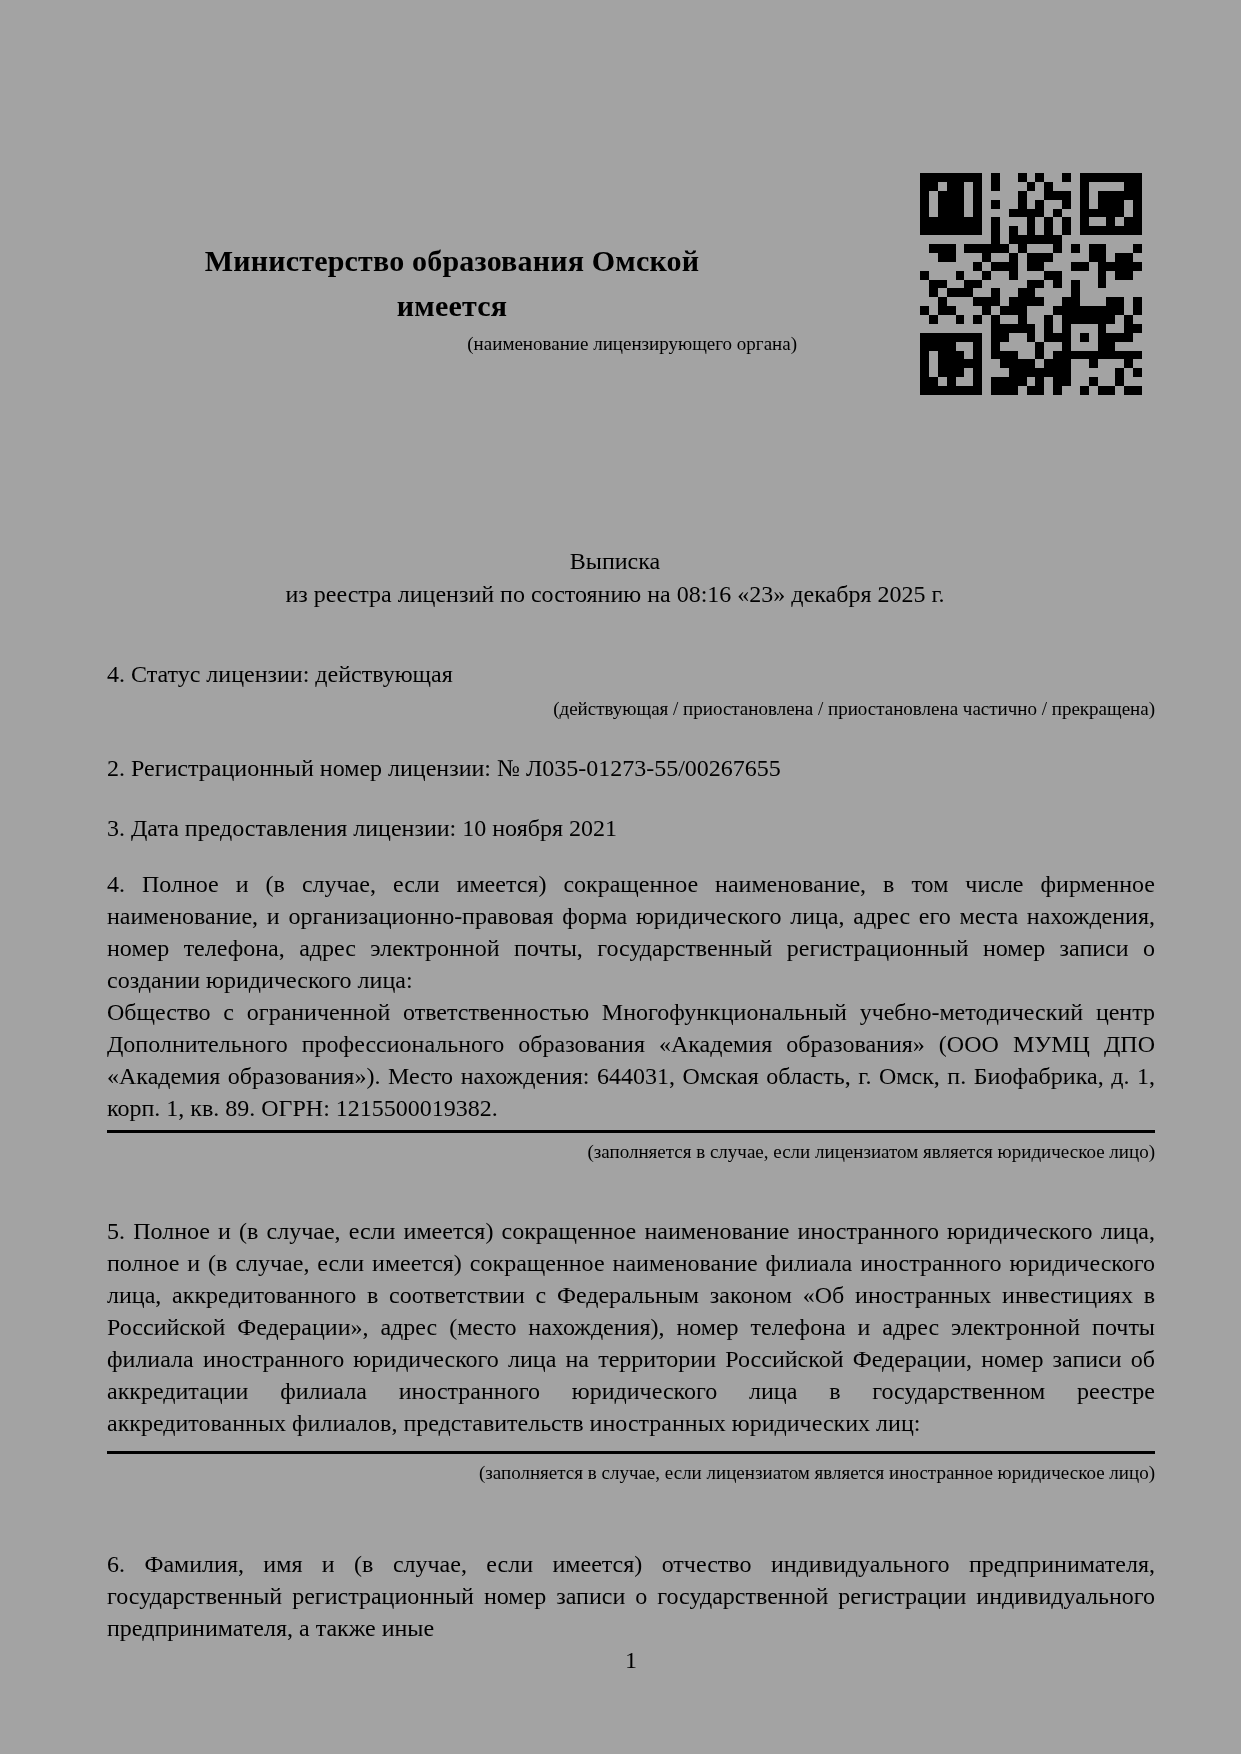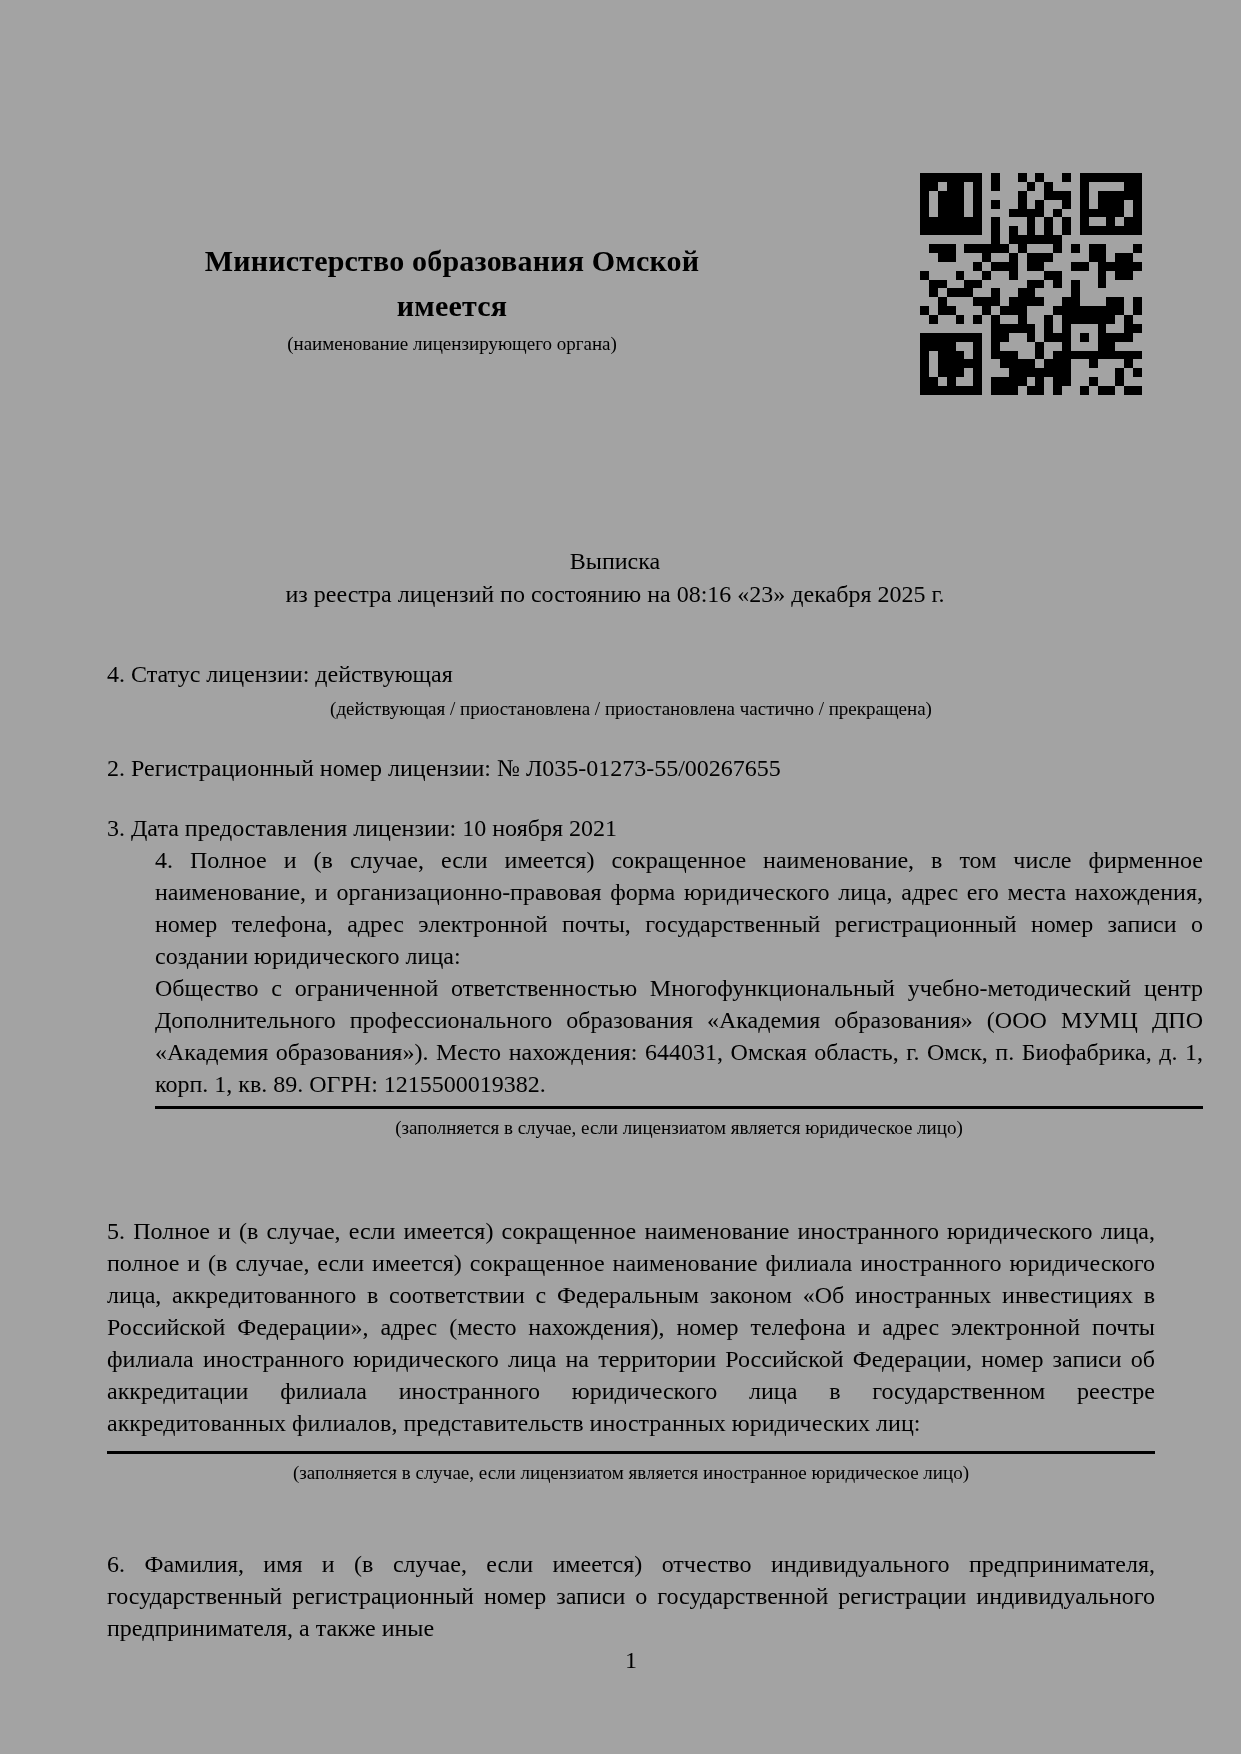--- a/index.html
+++ b/index.html
@@ -17,49 +17,49 @@
   .authority-block {
     left:107px; top:238px; width:690px;
     text-align:center;
   }
   .authority-line {
     font-size:30px; font-weight:bold; line-height:45px;
     letter-spacing:0.2px;
   }
   .authority-caption {
     margin-top:4px;
-    font-size:19px; line-height:24px;
+    font-size:19px; line-height:24px;text-align:right;
   }
   .qr {
     top:173px; right:99px; width:222px; height:222px;
   }
   .qr svg { display:block; width:222px; height:222px; }
   
   .doc-title-block {
     left:91px; top:545px; width:1048px;
     text-align:center;
   }
   .doc-title-line { font-size:24px; line-height:33px; }
   
   .section { left:107px; width:1048px; }
   .sec-item1 { top:658px; }
   .sec-item2 { top:752px; }
   .sec-item3 { top:812px; }
-  .sec-item4 { top:844px;margin-left:48px; }
+  .sec-item4 { top:868px; }
   .sec-item5 { top:1215px; }
   .sec-item6 { top:1548px; }
   .body-line { font-size:24px; line-height:32px; }
   .para {
     font-size:24px; line-height:32px;
     text-align:justify;
     margin:0;
   }
   .small-caption {
     font-size:19px; line-height:26px;
-    text-align:center;
+    text-align:right;
     margin-top:6px;
   }
   .rule {
     height:3px; background:#000;
     margin:6px 0 2px 0;
   }
   .footer-page-number {
     left:107px; top:1645px; width:1048px;
     text-align:center;
     font-size:24px; line-height:30px;

